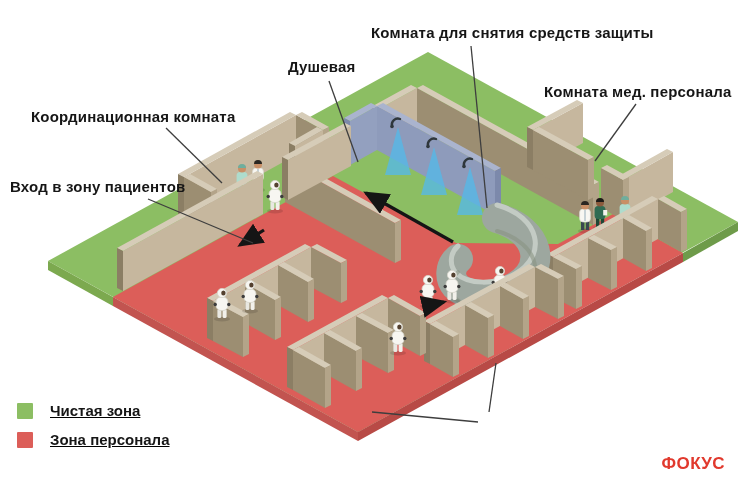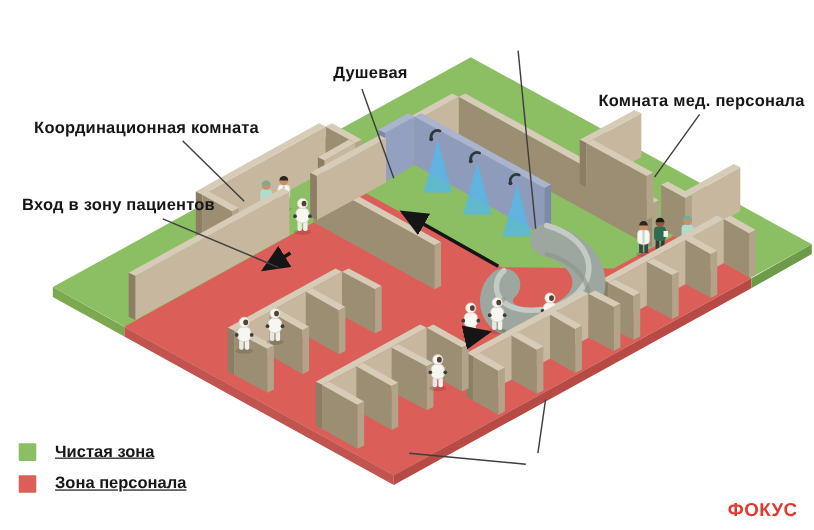--- a/index.html
+++ b/index.html
@@ -279,24 +279,25 @@
     <line x1="471" y1="46" x2="487" y2="208"></line>
     <line x1="329" y1="81" x2="358" y2="162"></line>
     <line x1="636" y1="104" x2="595" y2="161"></line>
     <line x1="166" y1="128" x2="222" y2="183"></line>
     <line x1="148" y1="199" x2="253" y2="243"></line>
     <line x1="478" y1="422" x2="372" y2="412"></line>
     <line x1="489" y1="412" x2="496" y2="363"></line>
   </g>
 </svg>
 
-  <div class="lbl" style="left:303px;top:58px">Душевая</div>
+  <div class="lbl" style="left:371px;top:24px">Комната для снятия средств защиты</div>
+  <div class="lbl" style="left:288px;top:58px">Душевая</div>
   <div class="lbl" style="left:31px;top:108px">Координационная комната</div>
   <div class="lbl" style="left:544px;top:83px">Комната мед. персонала</div>
-  <div class="lbl" style="left:20px;top:178px">Вход в зону пациентов</div>
+  <div class="lbl" style="left:10px;top:178px">Вход в зону пациентов</div>
 
   <div class="legend">
     <div class="legend-item" style="left:17px;top:402px">
       <span class="swatch" style="background-color: rgb(140, 190, 99);"></span>
       <span class="legend-text">Чистая зона</span>
     </div>
     <div class="legend-item" style="left:17px;top:431px">
       <span class="swatch" style="background-color: rgb(220, 94, 89);"></span>
       <span class="legend-text">Зона персонала</span>
     </div>

